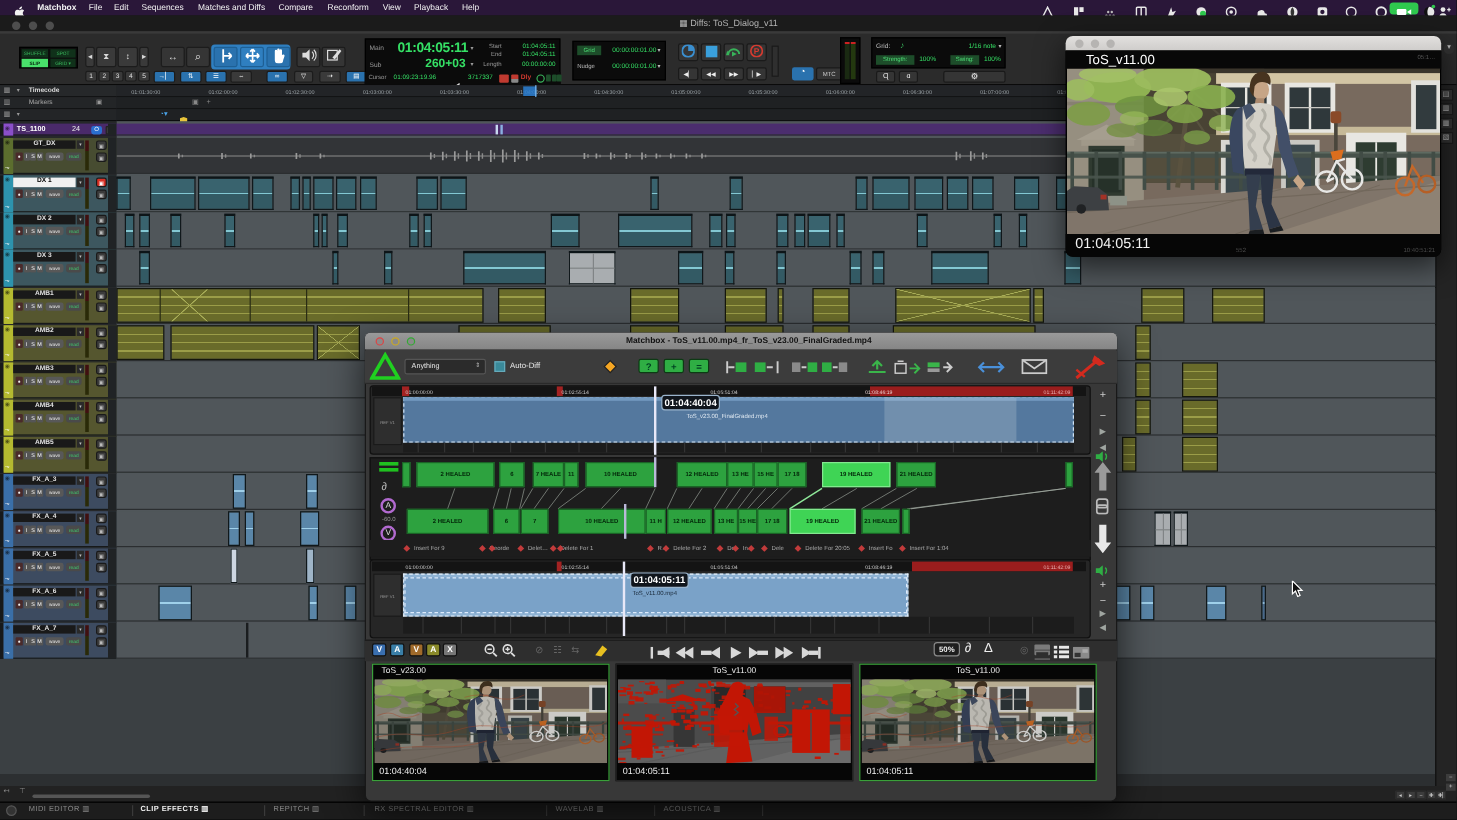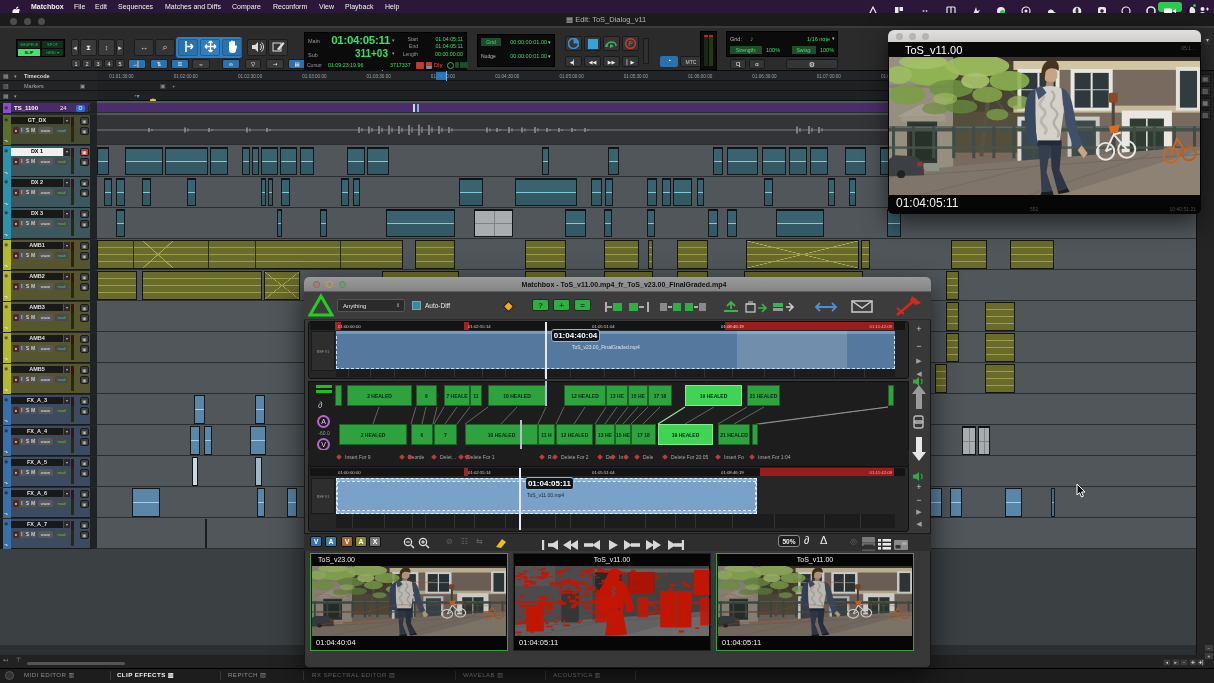--- a/index.html
+++ b/index.html
@@ -80,21 +80,21 @@
         <circle cx="3.5" cy="3" r="2" fill="#e8e8e8"></circle>
         <path d="M0.5,9 a3,3 0 0 1 6,0 Z" fill="#e8e8e8"></path>
         <path d="M7,3 h3 M8.5,1.5 v3" stroke="#e8e8e8" stroke-width="1"></path>
       </svg></div>
 <div style="left:1188px;top:6px;width:3px;height:3px;background:#2fc84e;border-radius:50%;left:1193px;top:4px;"></div>
 <div style="left:0px;top:13px;width:1214px;height:670px;background:#1e1e1e;"></div>
 <div style="left:0px;top:13px;width:1214px;height:13px;background:#1b1b1b;"></div>
 <div style="left:10px;top:18px;width:7px;height:7px;background:#4d4d4d;border-radius:50%;"></div>
 <div style="left:24px;top:18px;width:7px;height:7px;background:#4d4d4d;border-radius:50%;"></div>
 <div style="left:38px;top:18px;width:7px;height:7px;background:#4d4d4d;border-radius:50%;"></div>
-<div class="t" style="left:566px;top:15px;width:200px;height:10px;color:#b4b4b4;font-size:7.5px;line-height:10px;">▦ Edit: ToS_Dialog_v11</div>
+<div class="t" style="left:566px;top:15px;width:200px;height:10px;color:#b4b4b4;font-size:7.5px;line-height:10px;">▦ Diffs: ToS_Dialog_v11</div>
 <div style="left:0px;top:26px;width:1214px;height:45px;background:#2b2b2b;border-bottom:1px solid #0a0a0a;"></div>
 <div style="left:0px;top:26px;width:1214px;height:2px;background:#3a3a3a;"></div>
 <div style="left:16px;top:39px;width:49px;height:18px;background:#0d0d0d;border:1px solid #000;"></div>
 <div style="left:18px;top:41px;width:22px;height:7px;background:#10311a;color:#38b35a;font-size:4px;line-height:7px;text-align:center;">SHUFFLE</div>
 <div style="left:42px;top:41px;width:21px;height:7px;background:#10311a;color:#38b35a;font-size:4px;line-height:7px;text-align:center;">SPOT</div>
 <div style="left:18px;top:49px;width:22px;height:7px;background:#49e06b;color:#062410;font-size:4px;font-weight:700;line-height:7px;text-align:center;">SLIP</div>
 <div style="left:42px;top:49px;width:21px;height:7px;background:#10311a;color:#38b35a;font-size:4px;line-height:7px;text-align:center;">GRID ▾</div>
 <div style="left:71px;top:39px;width:8px;height:17px;background:#3a3a3a;border:1px solid #1c1c1c;border-radius:2px;color:#d8d8d8;font-size:7px;line-height:15px;text-align:center;">◂</div>
 <div style="left:80px;top:39px;width:17px;height:17px;background:#3a3a3a;border:1px solid #1c1c1c;border-radius:2px;color:#d8d8d8;font-size:7px;line-height:15px;text-align:center;">⧗</div>
 <div style="left:98px;top:39px;width:17px;height:17px;background:#3a3a3a;border:1px solid #1c1c1c;border-radius:2px;color:#d8d8d8;font-size:7px;line-height:15px;text-align:center;">↕</div>
@@ -130,21 +130,21 @@
 <div style="left:192px;top:59px;width:18px;height:10px;background:#3a3a3a;border:1px solid #1c1c1c;border-radius:2px;color:#fff;font-size:5.5px;line-height:9px;text-align:center;">⇔</div>
 <div style="left:222px;top:59px;width:18px;height:10px;background:#2a72ae;border:1px solid #1c1c1c;border-radius:2px;color:#fff;font-size:5.5px;line-height:9px;text-align:center;">∞</div>
 <div style="left:245px;top:59px;width:16px;height:10px;background:#3a3a3a;border:1px solid #1c1c1c;border-radius:2px;color:#fff;font-size:5.5px;line-height:9px;text-align:center;">▽</div>
 <div style="left:266px;top:59px;width:18px;height:10px;background:#3a3a3a;border:1px solid #1c1c1c;border-radius:2px;color:#fff;font-size:5.5px;line-height:9px;text-align:center;">⇢</div>
 <div style="left:288px;top:59px;width:18px;height:10px;background:#2a72ae;border:1px solid #1c1c1c;border-radius:2px;color:#fff;font-size:5.5px;line-height:9px;text-align:center;">▤</div>
 <div style="left:304px;top:32px;width:163px;height:38px;background:#0b0b0b;border:1px solid #000;"></div>
 <div style="left:308px;top:37px;width:22px;height:8px;color:#9a9a9a;font-size:5.5px;line-height:8px;">Main</div>
 <div style="left:318px;top:33px;width:72px;height:15px;color:#35e065;font-size:11.5px;font-weight:700;line-height:15px;text-align:right;letter-spacing:-0.3px;">01:04:05:11</div>
 <div style="left:392px;top:37px;width:8px;height:8px;color:#9a9a9a;font-size:5px;">▾</div>
 <div style="left:308px;top:51px;width:22px;height:8px;color:#9a9a9a;font-size:5.5px;line-height:8px;">Sub</div>
-<div style="left:330px;top:47px;width:58px;height:13px;color:#35e065;font-size:10px;font-weight:700;line-height:13px;text-align:right;">311+03</div>
+<div style="left:330px;top:47px;width:58px;height:13px;color:#35e065;font-size:10px;font-weight:700;line-height:13px;text-align:right;">260+03</div>
 <div style="left:392px;top:50px;width:8px;height:8px;color:#9a9a9a;font-size:5px;">▾</div>
 <div style="left:398px;top:34.5px;width:20px;height:8px;color:#9a9a9a;font-size:5px;line-height:8px;text-align:right;">Start</div>
 <div style="left:421px;top:34.5px;width:42px;height:8px;color:#35e065;font-size:5.3px;line-height:8px;text-align:right;">01:04:05:11</div>
 <div style="left:398px;top:42.1px;width:20px;height:8px;color:#9a9a9a;font-size:5px;line-height:8px;text-align:right;">End</div>
 <div style="left:421px;top:42.1px;width:42px;height:8px;color:#35e065;font-size:5.3px;line-height:8px;text-align:right;">01:04:05:11</div>
 <div style="left:398px;top:49.7px;width:20px;height:8px;color:#9a9a9a;font-size:5px;line-height:8px;text-align:right;">Length</div>
 <div style="left:421px;top:49.7px;width:42px;height:8px;color:#35e065;font-size:5.3px;line-height:8px;text-align:right;">00:00:00:00</div>
 <div style="left:304px;top:60px;width:163px;height:10px;background:#0b0b0b;"></div>
 <div style="left:307px;top:61px;width:22px;height:8px;color:#9a9a9a;font-size:5px;line-height:8px;">Cursor</div>
 <div style="left:328px;top:61px;width:46px;height:8px;color:#35e065;font-size:5.3px;line-height:8px;">01:09:23:19.96</div>

